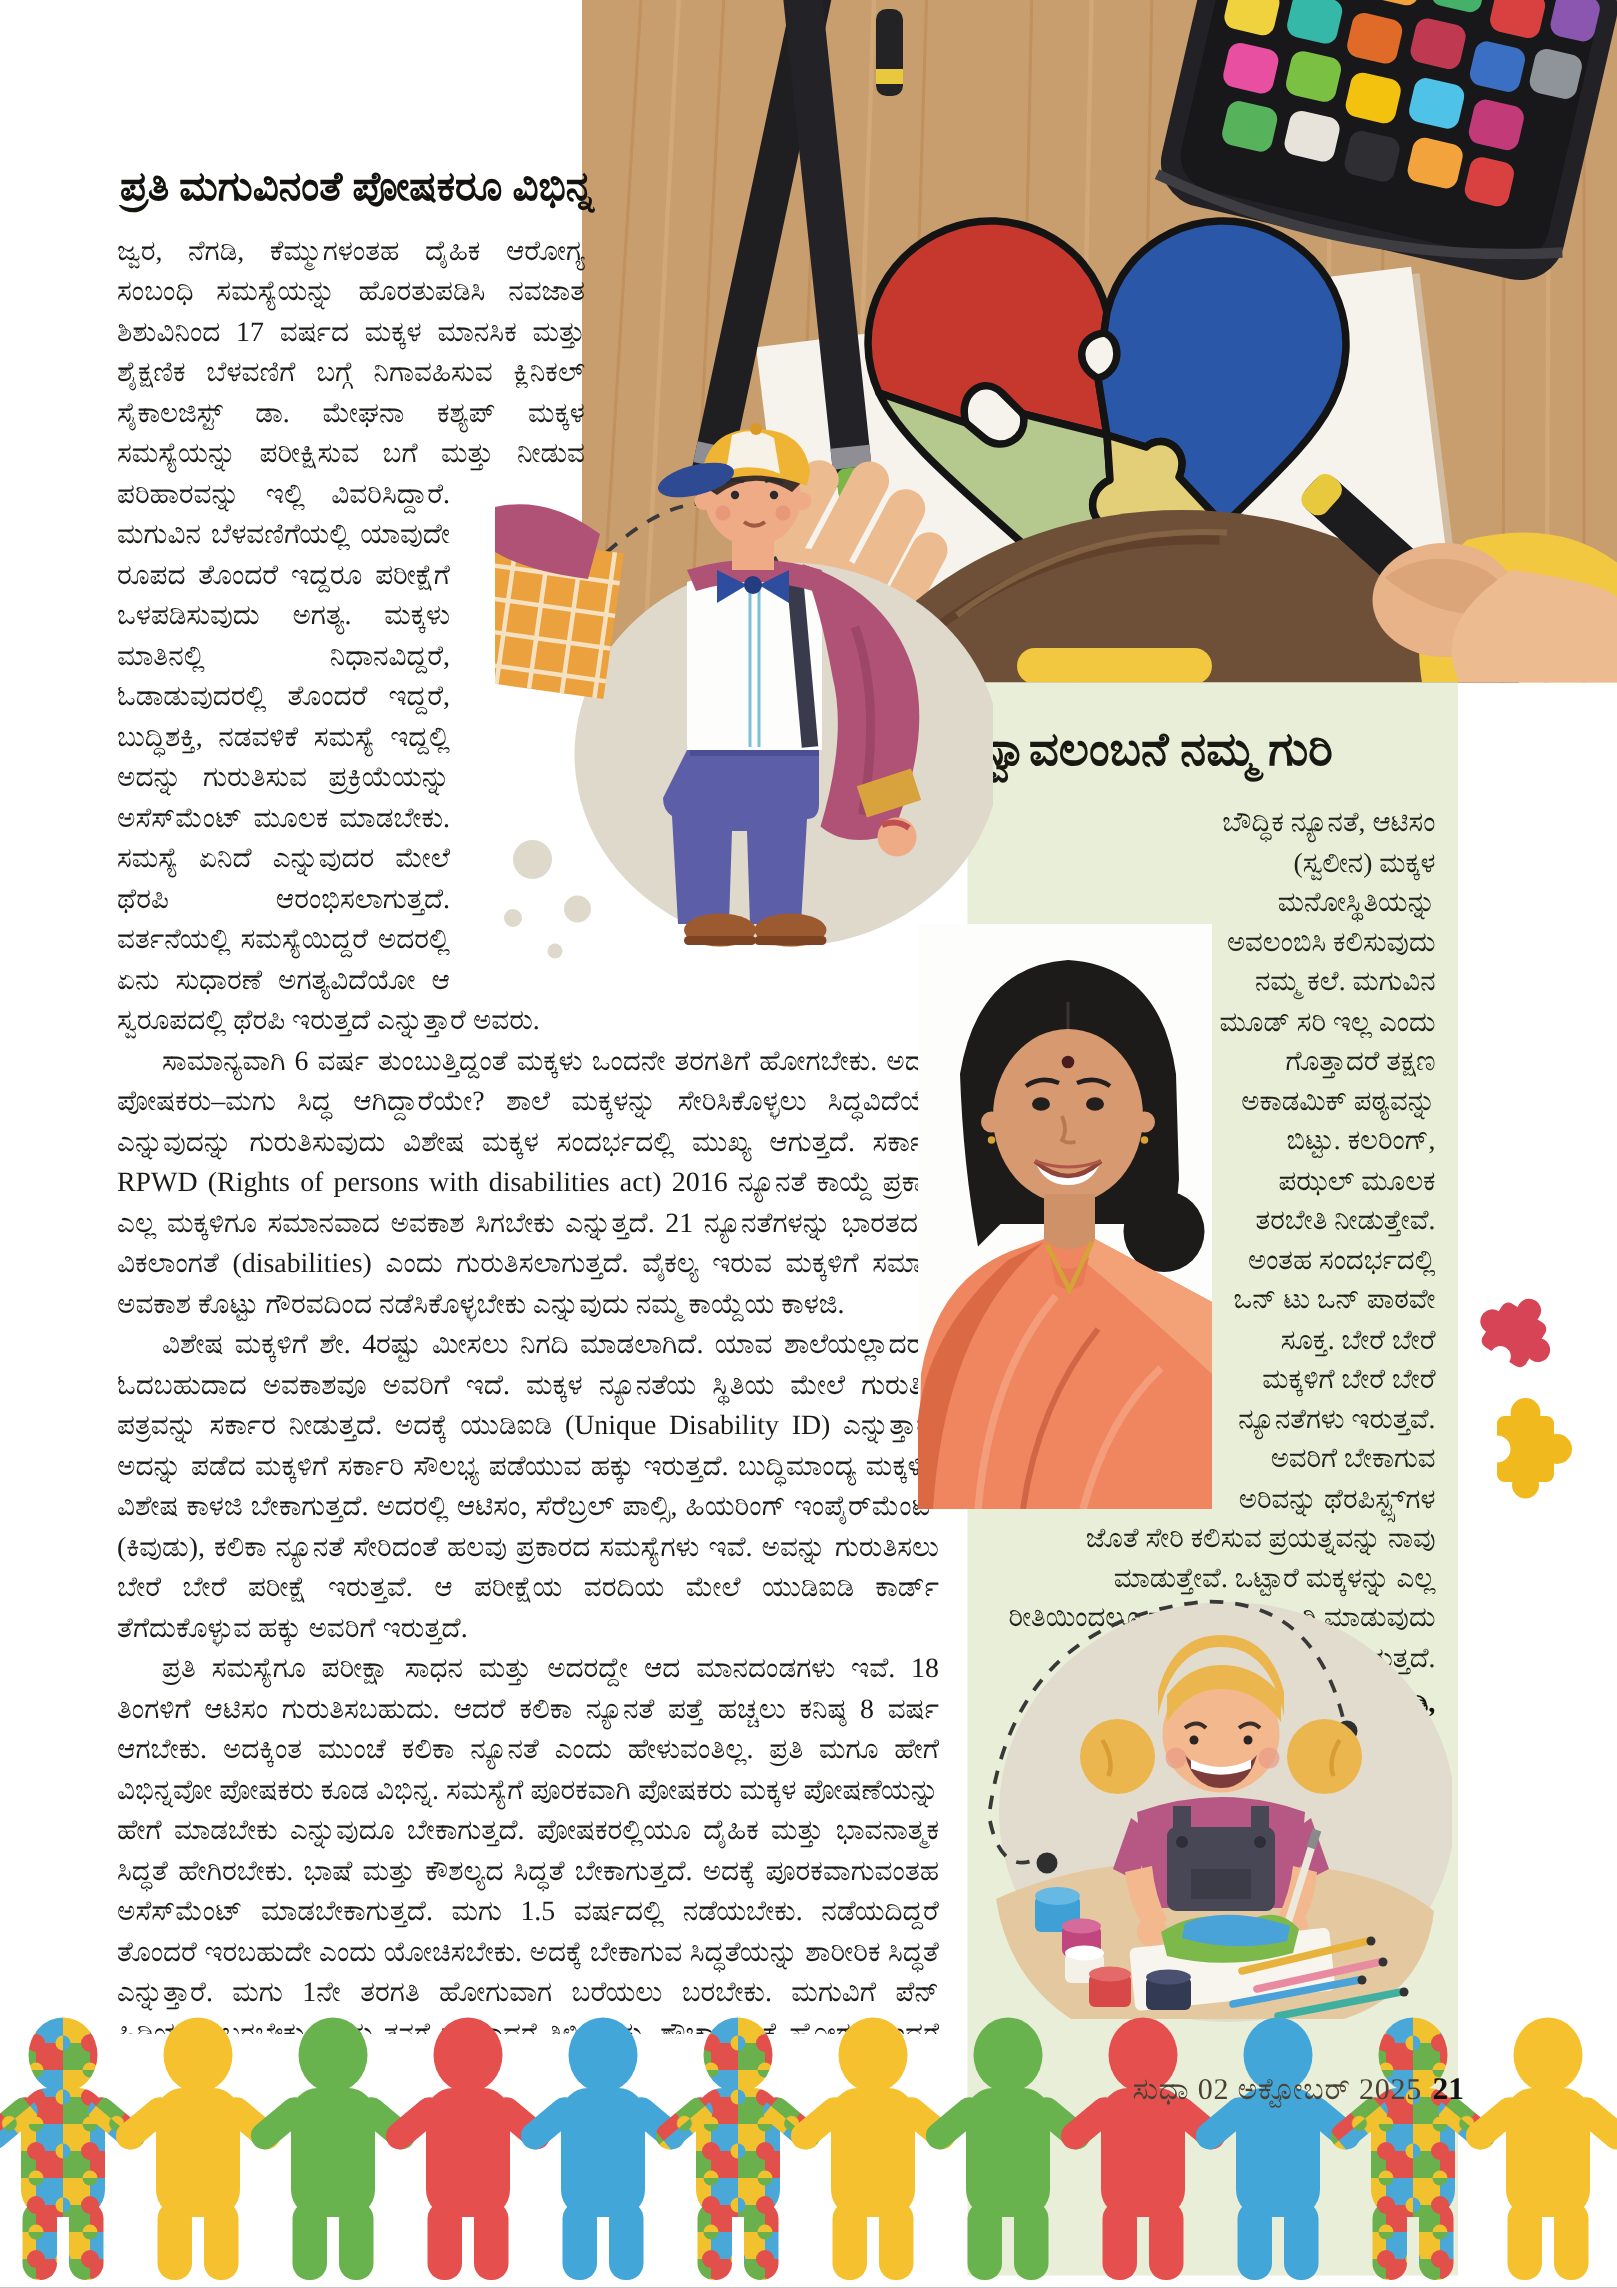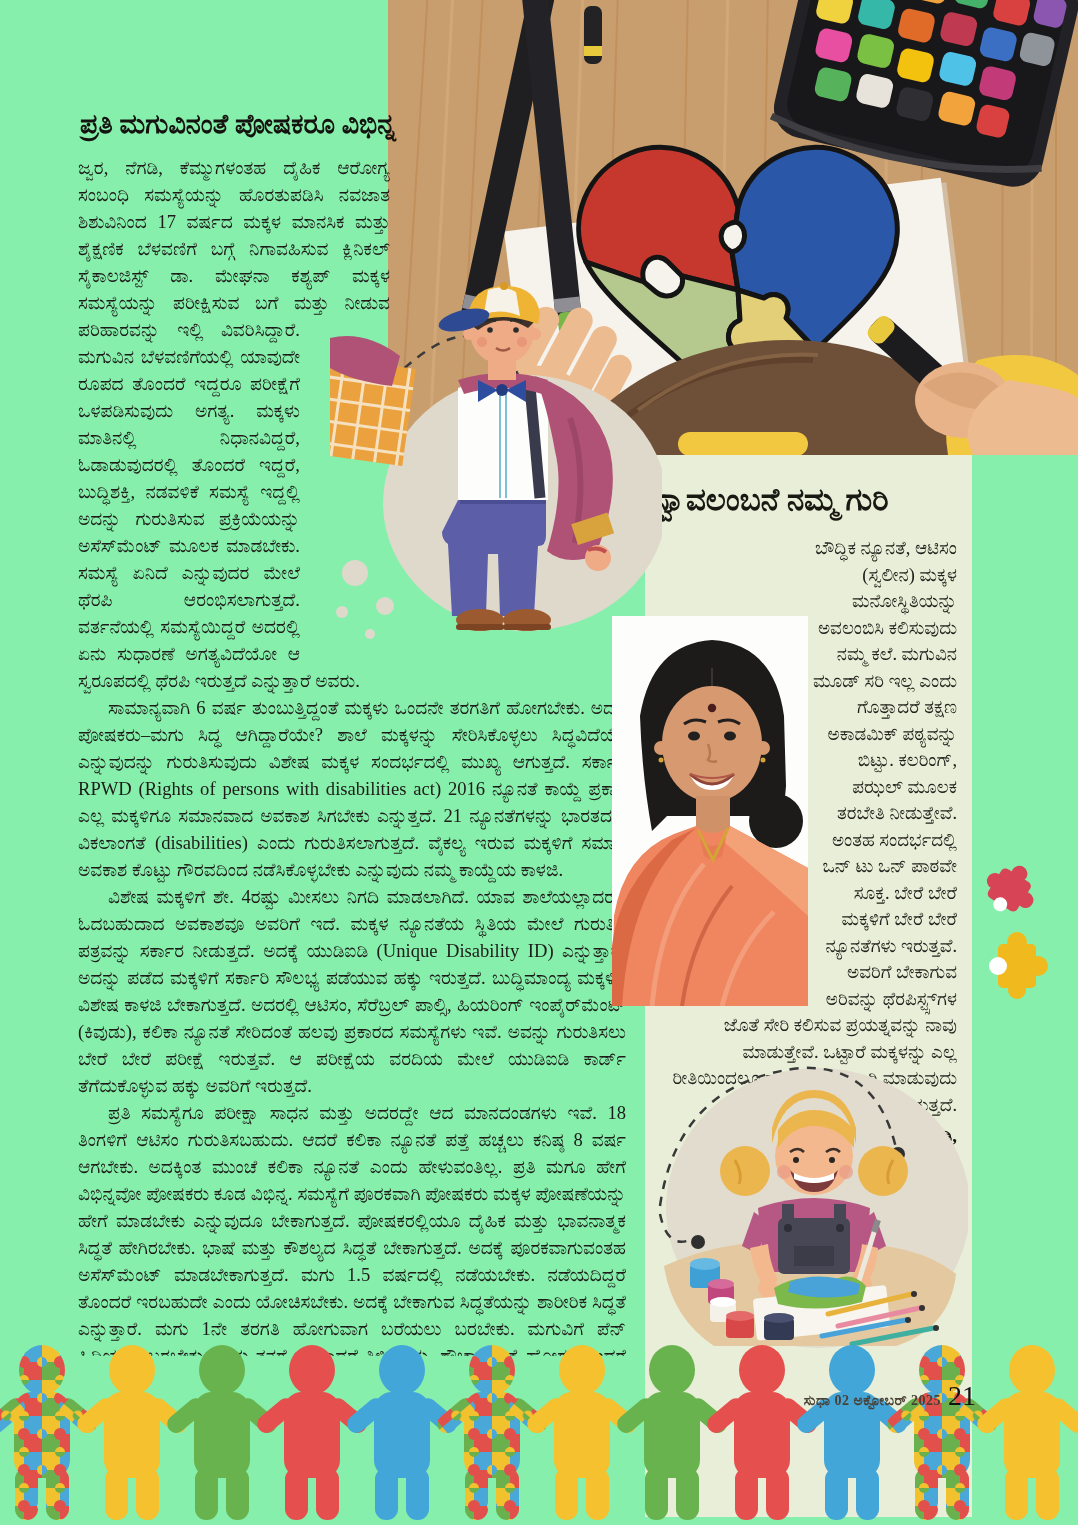--- a/index.html
+++ b/index.html
@@ -1,16 +1,16 @@
 <!DOCTYPE html>
 <html><head>
 <meta charset="utf-8">
 <style>
   html,body{margin:0;padding:0;background:#9a9a9a;}
-  .page{position:relative;width:1078px;height:1525px;background:#86efac;overflow:hidden;
+  .page{position:relative;width:1078px;height:1525px;background:#ffffff;overflow:hidden;
         font-family:"Liberation Serif", serif;color:#1b1916;margin:0 auto;}
   
   .photo{position:absolute;left:388px;top:0;width:690px;height:455px;z-index:1;}
   
   .article{position:absolute;left:78px;top:106px;width:548px;height:1250px;overflow:hidden;z-index:2;}
   .headline{font-size:27px;line-height:36px;font-weight:700;margin:0 0 12px 2px;color:#15130f;}
   .fA{float:right;clear:right;width:236px;height:177px;}
   .fB{float:right;clear:right;width:326px;height:310px;}
   p.body{font-size:18.6px;line-height:27px;text-align:justify;margin:0;color:#1d1b18;}
   p.indent{text-indent:30px;}
@@ -28,22 +28,22 @@
   .sb-role{font-size:17px;line-height:25px;text-align:right;color:#22201c;}
   .woman{position:absolute;left:612px;top:616px;width:196px;height:390px;z-index:3;}
   .girl{position:absolute;left:650px;top:1056px;width:318px;height:292px;z-index:3;}
   
   .pz-red{position:absolute;left:980px;top:860px;width:62px;height:62px;z-index:2;}
   .pz-yellow{position:absolute;left:984px;top:928px;width:66px;height:76px;z-index:2;}
   
   .dolls{position:absolute;left:0;top:1342px;width:1078px;height:180px;z-index:4;}
   
   .footer{position:absolute;left:700px;top:1380px;width:276px;text-align:right;z-index:5;}
-  .footer .date{font-size:14px;font-weight:700;color:#4a4136;letter-spacing:.5px;margin-top:40px;}
-  .footer .pg{font-size:28px;font-weight:400;color:#121212;margin-left:7px;}
+  .footer .date{font-size:20px;font-weight:400;color:#4a4136;letter-spacing:.5px;margin-top:40px;}
+  .footer .pg{font-size:21px;font-weight:700;color:#121212;margin-left:7px;}
 </style>
 </head>
 <body>
 
 <div class="page">
 
   <svg class="photo" viewBox="0 0 690 455" preserveAspectRatio="none">
     <rect width="690" height="455" fill="#c99e6f"></rect>
     <g stroke="#b9854f" stroke-width="2" opacity="0.55">
       <path d="M40,-10 L10,470" fill="none"></path>

